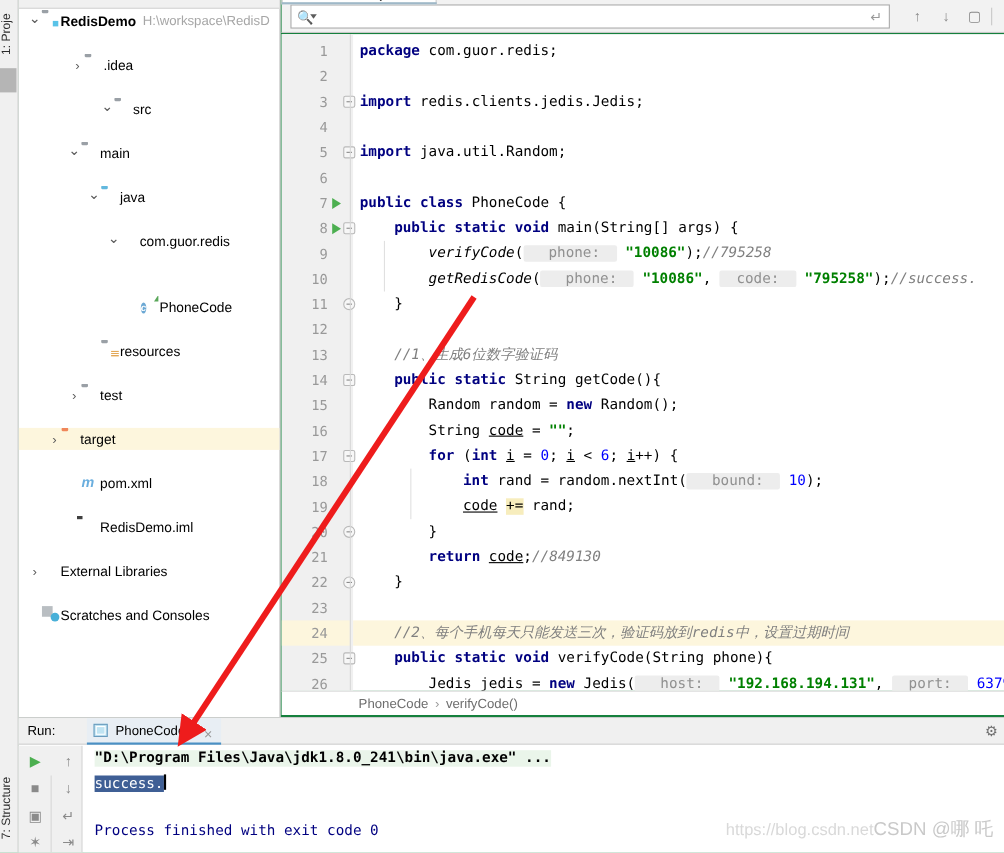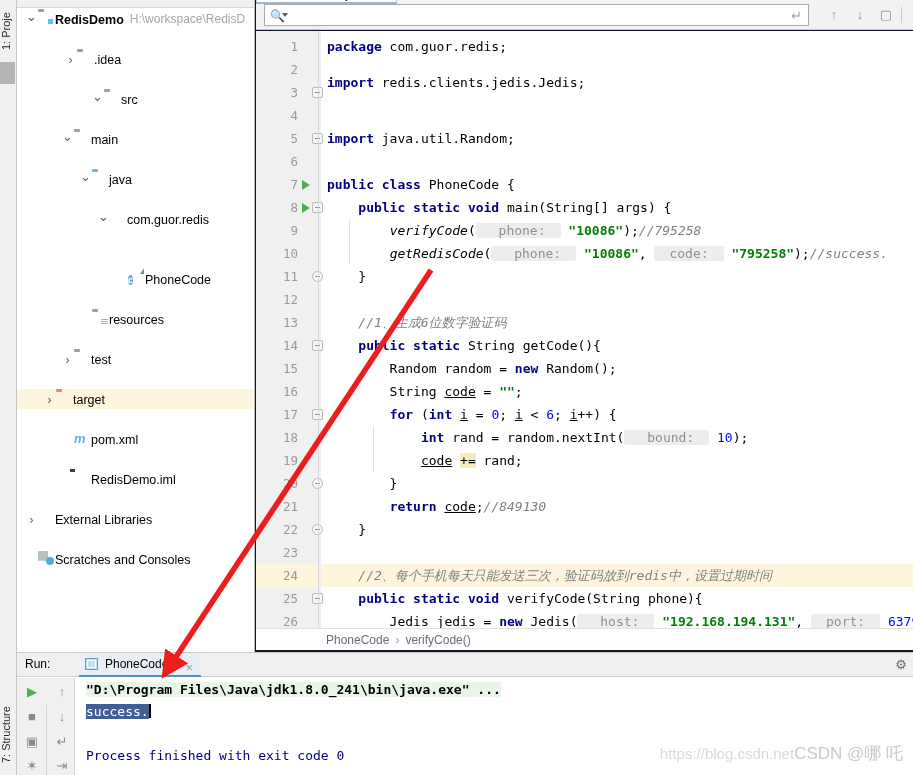--- a/index.html
+++ b/index.html
@@ -3,21 +3,21 @@
 <meta charset="utf-8">
 <style>
   * { box-sizing: border-box; margin: 0; padding: 0; }
   html, body {
     width: 913px; height: 775px;
     background: #ffffff;
     font-family: "Liberation Sans", sans-serif;
     font-size: 12px;
     overflow: hidden;
   }
-  #app { position: relative; width: 913px; height: 775px; overflow: hidden; background:#0f172a; }
+  #app { position: relative; width: 913px; height: 775px; overflow: hidden; background:#15803d; }
 
   
   .left-strip {
     position: absolute; left:0; top:0; width:17px; height:775px;
     background:#f0f0f0; border-right:1px solid #c8c8c8;
   }
   .vtab {
     position:absolute; left:0; width:17px;
     writing-mode: vertical-rl; transform: rotate(180deg);
     font-size:11px; color:#2b2b2b; letter-spacing:0px;
@@ -310,21 +310,21 @@
         <div class="foldmark" style="top: 378px;"></div>
         <div class="foldmark round" style="top: 447px;"></div>
         <div class="foldmark round" style="top: 493px;"></div>
         <div class="foldmark" style="top: 562px;"></div>
       </div>
     <div class="fold-rail"></div>
     <div class="code-area" id="code-area">
         <div class="rowhl" style="top: 533px;"></div>
         <div class="cline" style="top: 4px;"><span class="kw">package</span> com.guor.redis;</div>
         <div class="cline" style="top: 27px;"></div>
-        <div class="cline" style="top: 40px;"><span class="kw">import</span> redis.clients.jedis.Jedis;</div>
+        <div class="cline" style="top: 50px;"><span class="kw">import</span> redis.clients.jedis.Jedis;</div>
         <div class="cline" style="top: 73px;"></div>
         <div class="cline" style="top: 96px;"><span class="kw">import</span> java.util.Random;</div>
         <div class="cline" style="top: 119px;"></div>
         <div class="cline" style="top: 142px;"><span class="kw">public class</span> PhoneCode {</div>
         <div class="cline" style="top: 165px;">    <span class="kw">public static void</span> main(String[] args) {</div>
         <div class="cline" style="top: 188px;">        <span class="mth">verifyCode</span>(<span class="hint"> phone:</span> <span class="str">"10086"</span>);<span class="cmt">//795258</span></div>
         <div class="cline" style="top: 211px;">        <span class="mth">getRedisCode</span>(<span class="hint"> phone:</span> <span class="str">"10086"</span>, <span class="hint">code:</span> <span class="str">"795258"</span>);<span class="cmt">//success.</span></div>
         <div class="cline" style="top: 234px;">    }</div>
         <div class="cline" style="top: 257px;"></div>
         <div class="cline" style="top: 280px;">    <span class="cmt">//1、生成6位数字验证码</span></div>

